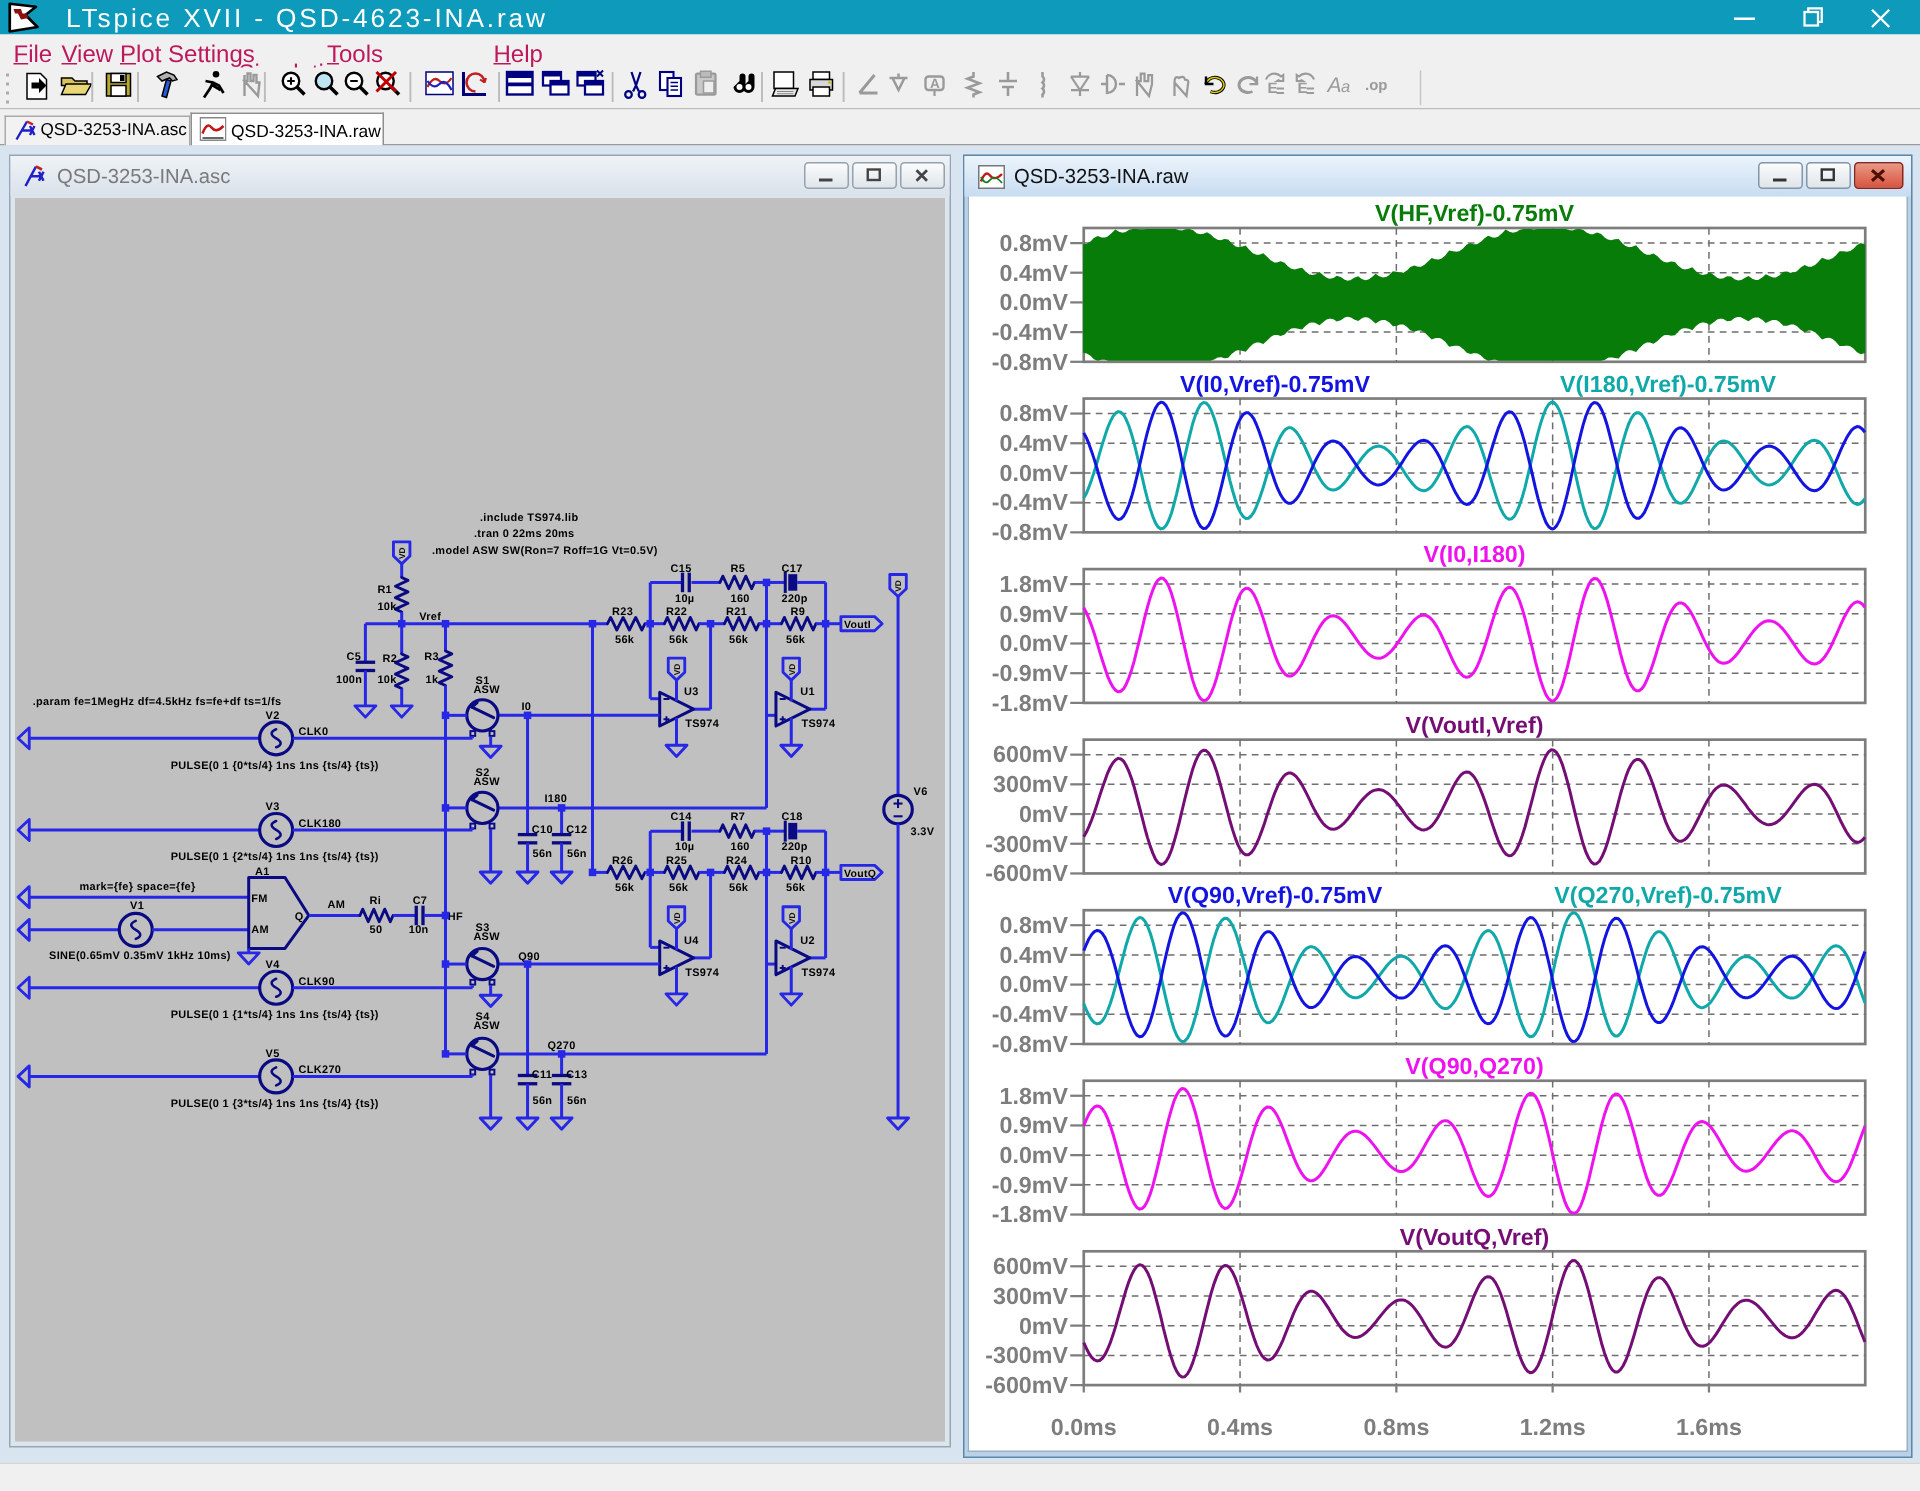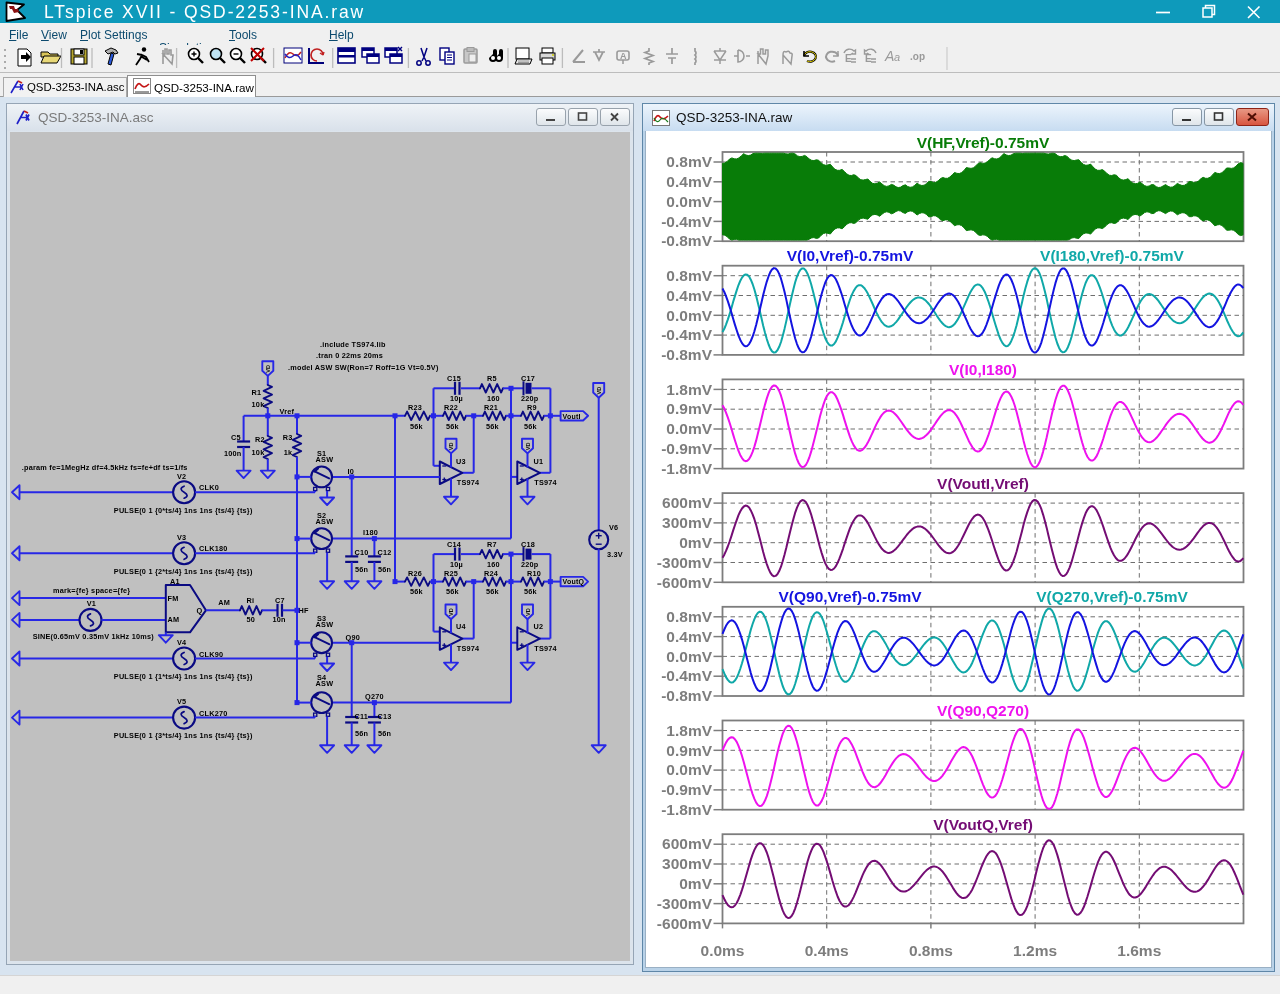--- a/index.html
+++ b/index.html
@@ -3,34 +3,34 @@
 *{margin:0;padding:0;box-sizing:border-box}
 body{width:1280px;height:994px;font-family:"Liberation Sans",sans-serif;background:#f0f0f0;position:relative;overflow:hidden}
 .abs{position:absolute}
 </style></head><body>
 
 <div class="abs" style="left:0;top:0;width:1280px;height:23px;background:#0e9abb"></div>
 <svg class="abs" style="left:4px;top:1px" width="24" height="21" viewBox="0 0 24 21">
  <path d="M2.5,1.5 L20,3.5 L13,9 L21,17 L2.5,20 Z" fill="#fff" stroke="#000" stroke-width="1.8" stroke-linejoin="round"></path>
  <path d="M5,5 h5 l1,3 h3 l1,3 -5,1 -2,-4 h-2 Z" fill="#8b1111"></path>
 </svg>
-<div class="abs" style="left:44px;top:2px;font-size:17.5px;letter-spacing:1.9px;color:#fff">LTspice XVII - QSD-2253-INA.raw</div>
+<div class="abs" style="left:44px;top:2px;font-size:17.5px;letter-spacing:1.9px;color:#fff">LTspice XVII - QSD-4623-INA.raw</div>
 <svg class="abs" style="left:1145px;top:0" width="135" height="23" viewBox="0 0 135 23">
  <path d="M11,12.5 h14" stroke="#fff" stroke-width="1.7"></path>
  <rect x="58" y="8" width="9" height="9" fill="none" stroke="#fff" stroke-width="1.5"></rect>
  <path d="M60.5,8 v-2.5 h9 v9 h-2.5" fill="none" stroke="#fff" stroke-width="1.5"></path>
  <path d="M103,6.5 l11.5,11.5 m0,-11.5 l-11.5,11.5" stroke="#fff" stroke-width="1.6"></path>
 </svg>
 
-<div class="abs" style="left:0;top:23px;width:1280px;height:22px;background:#f0f0f0;font-size:12px;color:#0c4a6e">
+<div class="abs" style="left:0;top:23px;width:1280px;height:22px;background:#f0f0f0;font-size:16px;color:#be185d">
 <span class="abs" style="left:9px;top:5px"><u>F</u>ile</span>
 <span class="abs" style="left:41px;top:5px"><u>V</u>iew</span>
 <span class="abs" style="left:80px;top:5px"><u>P</u>lot Settings</span>
 <span class="abs" style="left:159px;top:18px"><u>S</u>imulation</span>
-<span class="abs" style="left:229px;top:5px"><u>T</u>ools</span>
+<span class="abs" style="left:218px;top:5px"><u>T</u>ools</span>
 <span class="abs" style="left:271px;top:22px"><u>W</u>indow</span>
 <span class="abs" style="left:329px;top:5px"><u>H</u>elp</span>
 </div>
 
 <div class="abs" style="left:0;top:45px;width:1280px;height:28px;background:#f0f0f0;border-bottom:1px solid #bdbdbd"></div>
 <svg class="abs" style="left:0;top:0" width="1280" height="75" viewBox="0 0 1280 75">
 <path d="M5,49 v2 m0,4 v2 m0,4 v2 m0,4 v2" stroke="#aaa" stroke-width="2"></path>
 <g transform="translate(16,46)">
       <path d="M2,3 h9 l4,4 v13 h-13 Z" fill="#fff" stroke="#000"></path>
       <path d="M5,9 h5 v-3 l5,5 -5,5 v-3 h-5 Z" fill="#000"></path>

